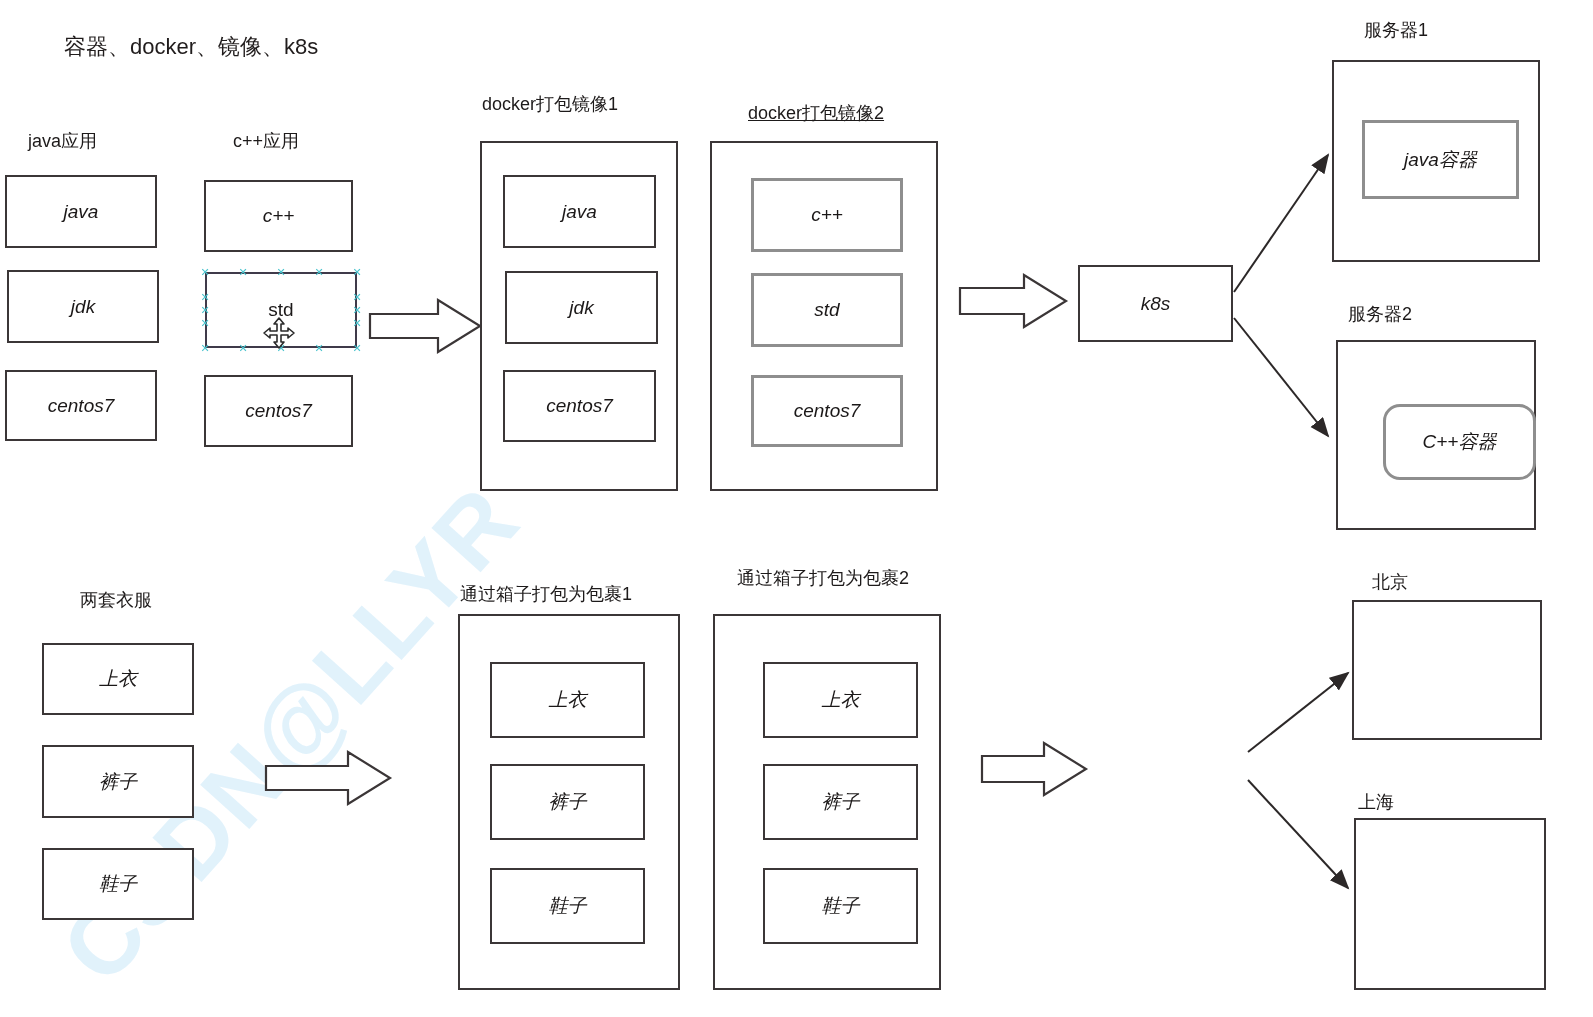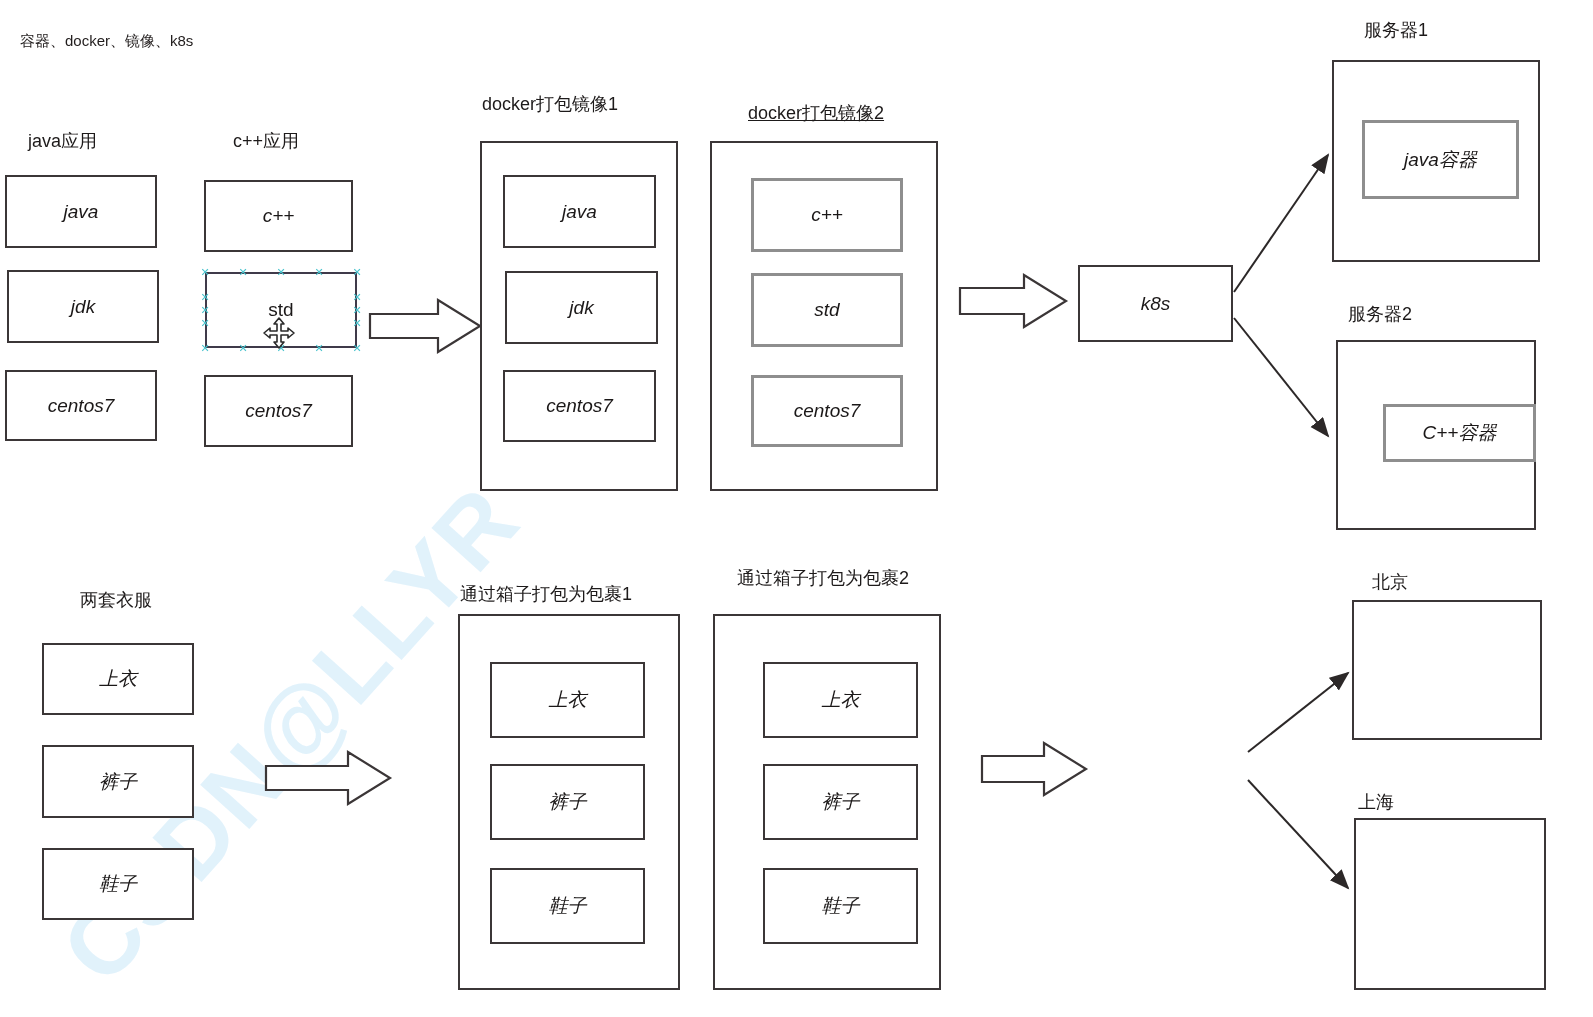--- a/index.html
+++ b/index.html
@@ -10,23 +10,24 @@
   #canvas {
     position: relative;
     width: 1593px;
     height: 1017px;
     background: #ffffff;
     font-family: "Liberation Sans", "DejaVu Sans", sans-serif;
     overflow: hidden;
   }
   .title {
     position: absolute;
-    font-size: 15px;
+    font-size: 22px;
     color: #201c1c;
     white-space: nowrap;
+    margin-left: 44px;
   }
   .label {
     position: absolute;
     font-size: 18px;
     color: #1d1a1a;
     white-space: nowrap;
   }
   .box {
     position: absolute;
     box-sizing: border-box;
@@ -178,21 +179,21 @@
     <line x1="1234" y1="292" x2="1328" y2="155" stroke="#2c2828" stroke-width="2" marker-end="url(#ah)"></line>
     <line x1="1234" y1="318" x2="1328" y2="436" stroke="#2c2828" stroke-width="2" marker-end="url(#ah)"></line>
   </svg>
 
   <div class="label" style="left:1348px; top:18px;margin-left:16px;">服务器1</div>
   <div class="box outer" style="left:1332px; top:60px; width:208px; height:202px;"></div>
   <div class="box gray" style="left:1362px; top:120px; width:157px; height:79px;">java容器</div>
 
   <div class="label" style="left:1348px; top:302px;">服务器2</div>
   <div class="box outer" style="left:1336px; top:340px; width:200px; height:190px;"></div>
-  <div class="box gray" style="left:1383px; top:404px; width:153px; height:58px;">C++容器</div>
+  <div class="box gray" style="left:1383px; top:404px; width:153px; height:76px;border-radius:17px;">C++容器</div>
 
   <div class="label" style="left:80px; top:588px;">两套衣服</div>
 
   <div class="box" style="left:42px; top:643px; width:152px; height:72px;">上衣</div>
   <div class="box" style="left:42px; top:745px; width:152px; height:73px;">裤子</div>
   <div class="box" style="left:42px; top:848px; width:152px; height:72px;">鞋子</div>
 
   <div class="blockarrow" style="left:264px; top:748px;">
     <svg width="130" height="60" viewBox="0 0 130 60">
       <path d="M2 18 L84 18 L84 4 L126 30 L84 56 L84 42 L2 42 Z" fill="#ffffff" stroke="#3b3637" stroke-width="2.2" stroke-linejoin="miter"></path>

